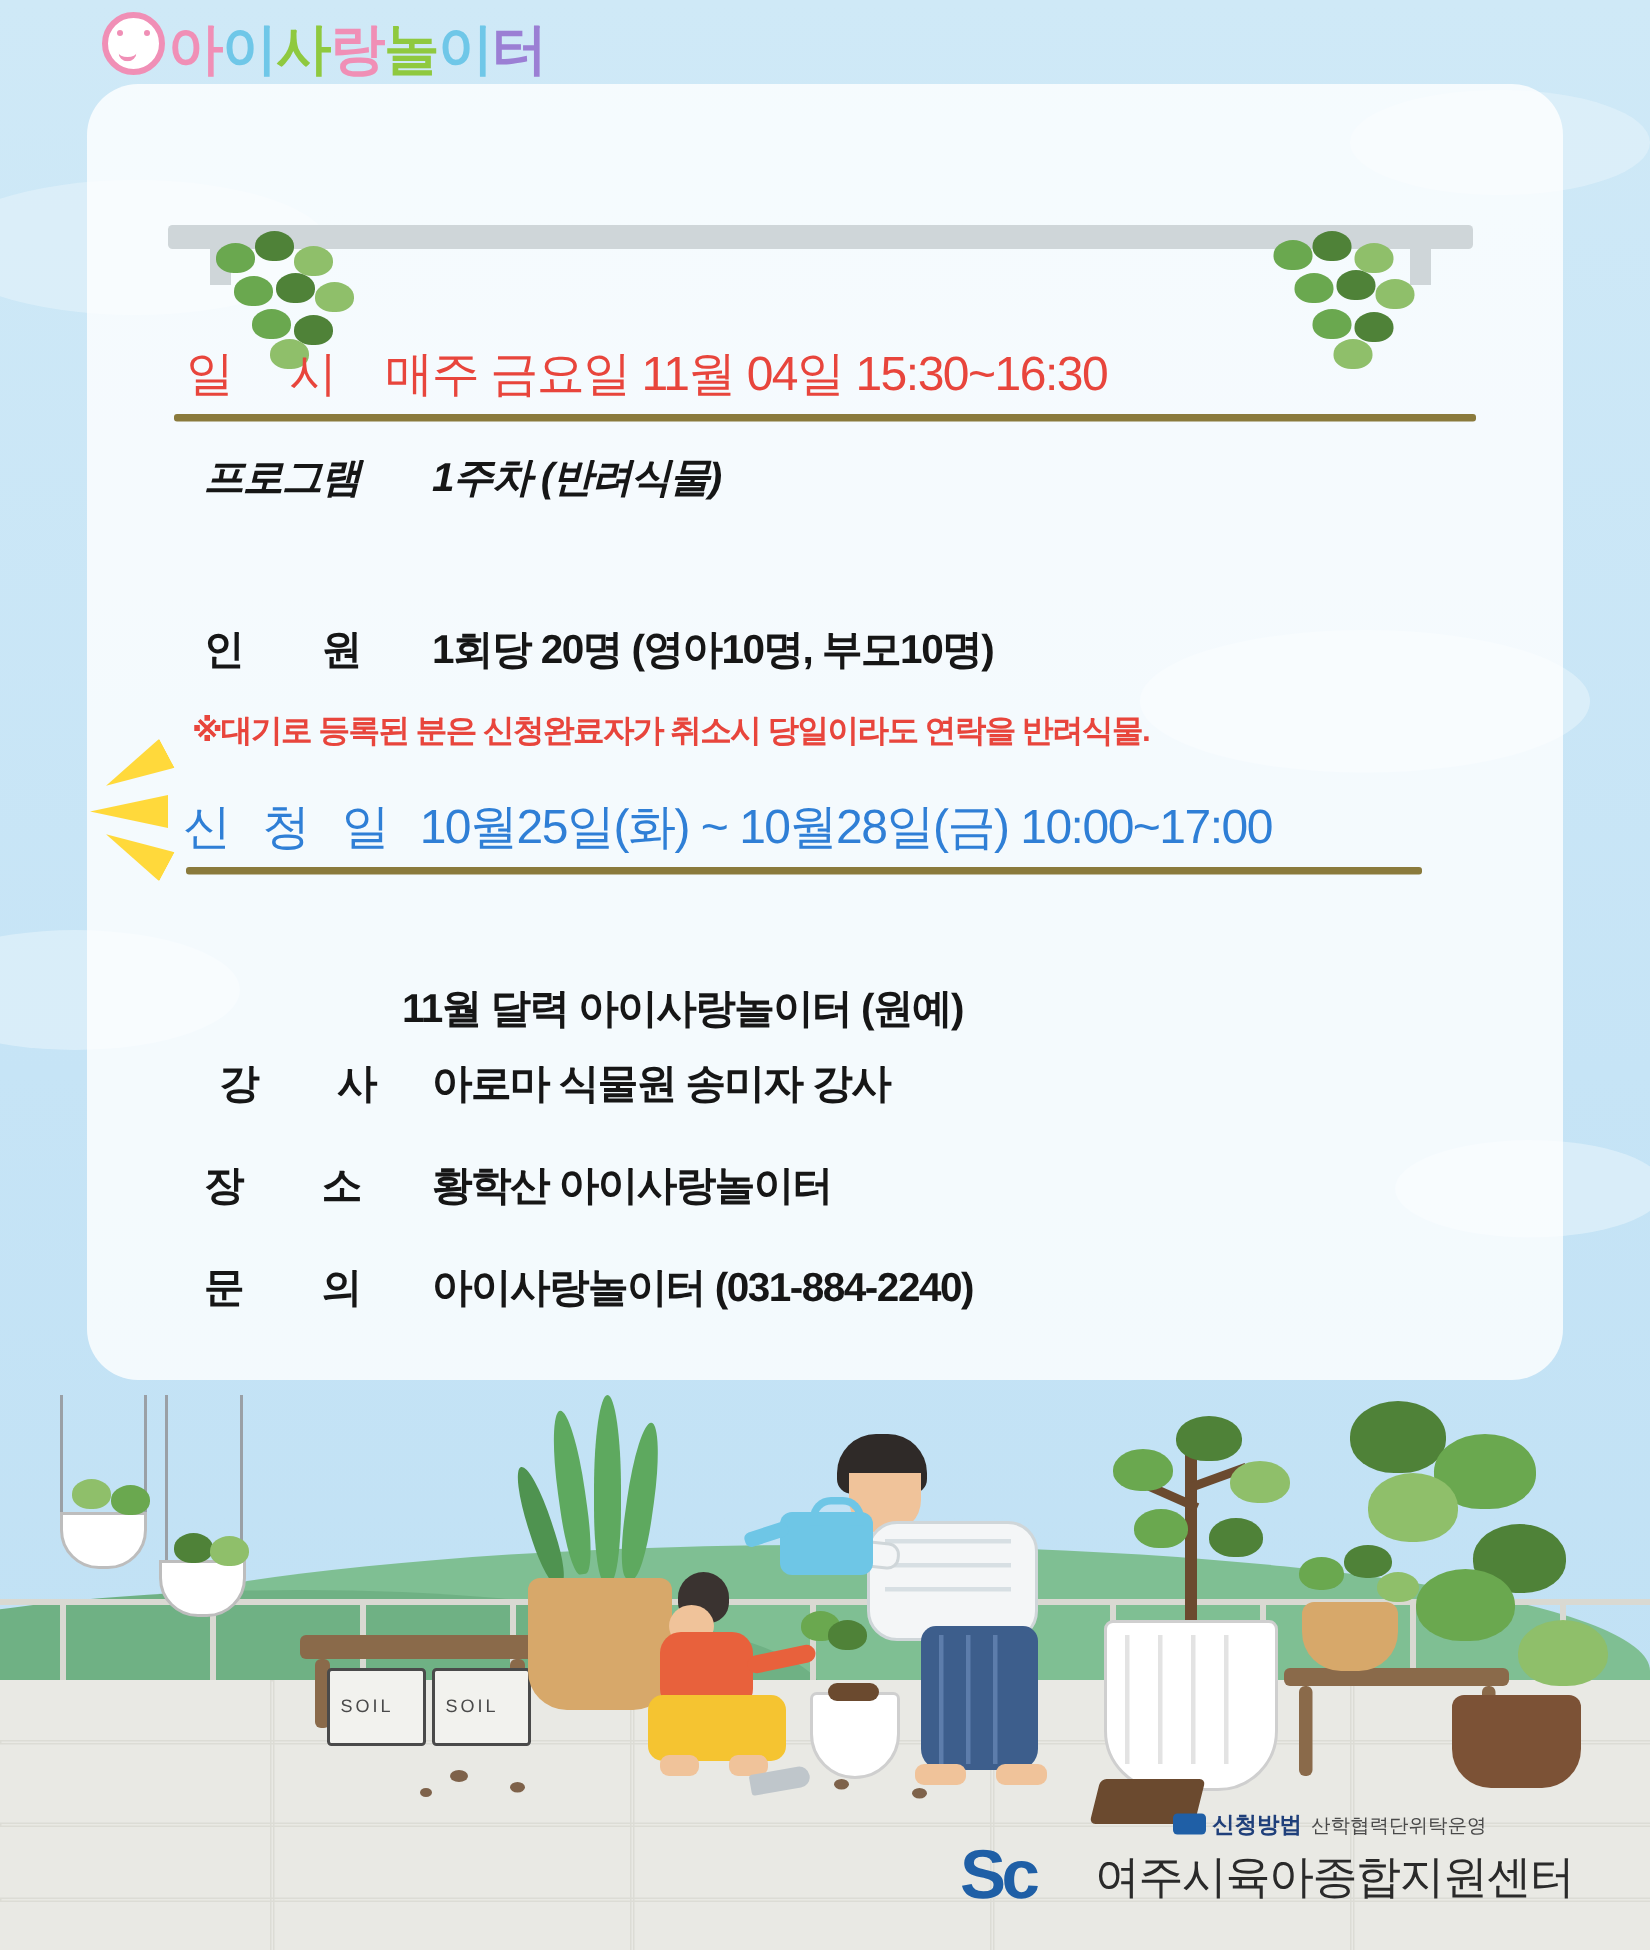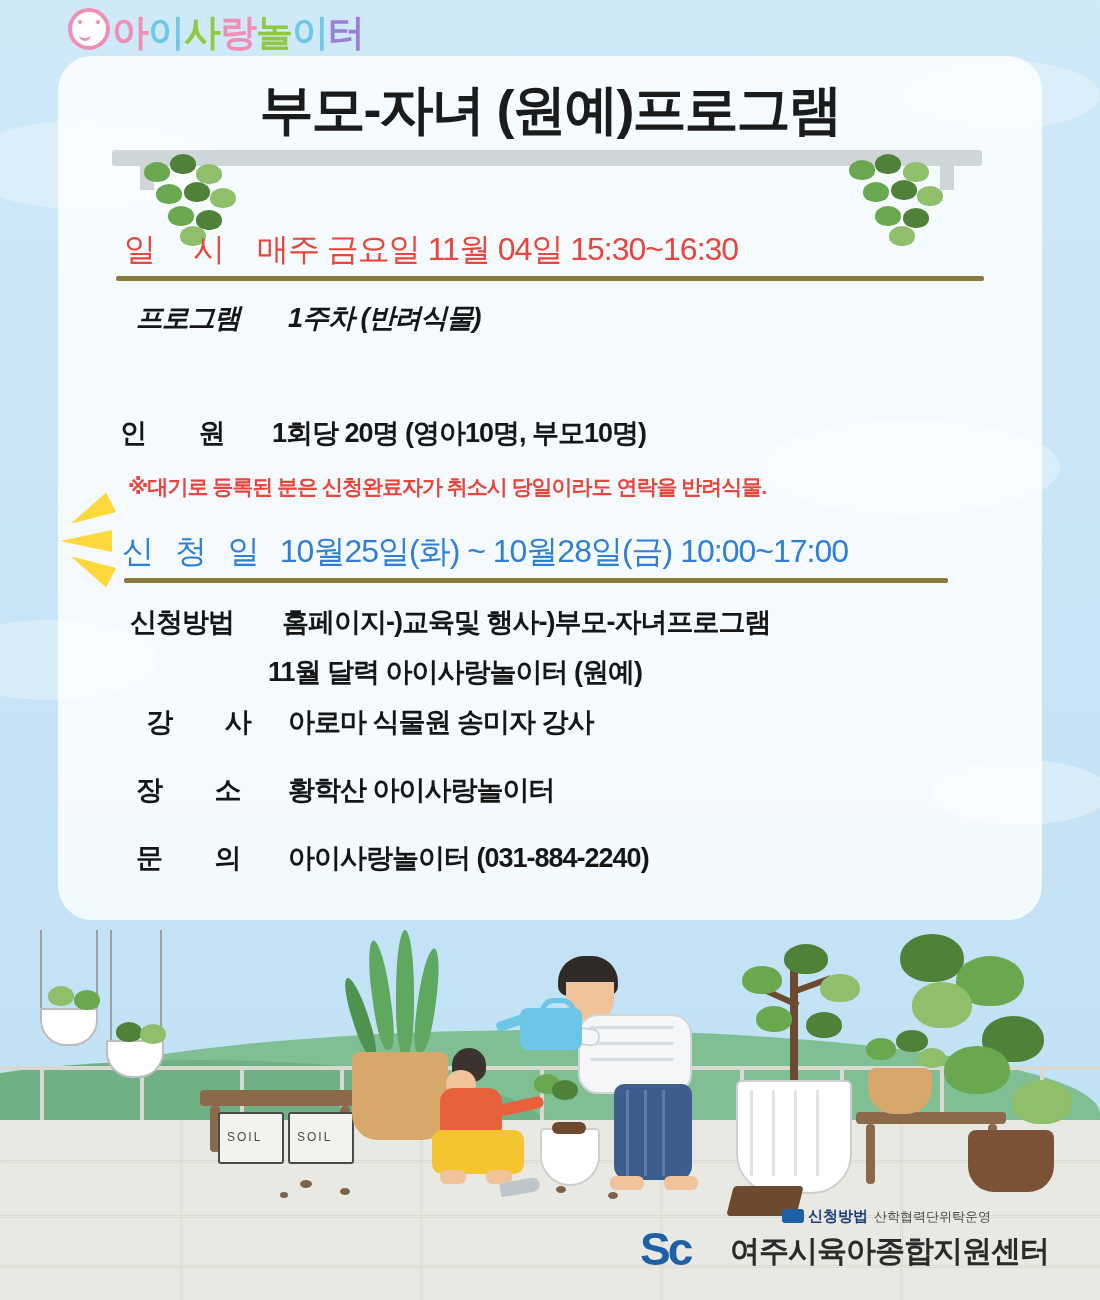--- a/index.html
+++ b/index.html
@@ -97,21 +97,21 @@
   .row{
     position:absolute;font-size:27px;font-weight:bold;color:#161616;
     letter-spacing:-1px;white-space:nowrap;
   }
   .row .lbl{display:inline-block;width:148px;}
   .row .lbl.sp{letter-spacing:22px;}
   .row .val{margin-left:4px;}
 
   .r1{left:136px;top:300px;font-style:italic;}
   .r2{left:136px;top:355px;}
-  .r3{left:120px;top:415px;}
+  .r3{left:136px;top:415px;}
   .note{
     position:absolute;left:128px;top:473px;font-size:21px;font-weight:bold;
     color:#e8453c;letter-spacing:-1px;white-space:nowrap;
   }
   .r4{left:130px;top:604px;}
   .r4b{left:268px;top:654px;}
   .r5{left:136px;top:704px;text-align:center;}
   .r6{left:136px;top:772px;}
   .r7{left:136px;top:840px;}
 
@@ -142,21 +142,21 @@
 
   .person-body{position:absolute;}
 
   
   .footer{position:absolute;left:0;bottom:10px;width:1100px;height:80px;}
   .sc-logo{
     position:absolute;left:640px;bottom:14px;font-size:46px;font-weight:bold;color:#1f5fa6;
     letter-spacing:-3px;
   }
   .footer-name{
-    position:absolute;left:730px;bottom:18px;font-size:30px;font-weight:bold;color:#2a2a2a;
+    position:absolute;left:730px;bottom:18px;font-size:30px;font-weight:normal;color:#2a2a2a;
     letter-spacing:-1px;white-space:nowrap;
   }
   .uni{
     position:absolute;left:782px;bottom:64px;font-size:15px;font-weight:bold;color:#1f3f7a;
     white-space:nowrap;
   }
   .uni .badge{
     display:inline-block;width:22px;height:14px;background:#1f5fa6;border-radius:3px;
     vertical-align:-2px;margin-right:4px;
   }
@@ -176,21 +176,20 @@
   <div class="cloud c3"></div>
   <div class="cloud c4"></div>
   <div class="cloud c5"></div>
 
   <div class="brandlogo">
     <span class="smiley"><i></i></span><span class="k1">아</span><span class="k2">이</span><span class="k3">사</span><span class="k1">랑</span><span class="k3">놀</span><span class="k2">이</span><span class="k5">터</span>
   </div>
 
   <div class="card"></div>
 
-  <div class="title">부모-자녀 (원예)프로그램</div>
 
   <div class="shelf"></div>
   <div class="ivy left">
     <div class="leaf" style="left:4px;top:14px;"></div>
     <div class="leaf d" style="left:30px;top:6px;"></div>
     <div class="leaf l" style="left:56px;top:16px;"></div>
     <div class="leaf" style="left:16px;top:36px;"></div>
     <div class="leaf d" style="left:44px;top:34px;"></div>
     <div class="leaf l" style="left:70px;top:40px;"></div>
     <div class="leaf" style="left:28px;top:58px;"></div>
@@ -227,23 +226,20 @@
     <div class="ray ray1"></div>
     <div class="ray ray2"></div>
     <div class="ray ray3"></div>
   </div>
 
   <div class="bigrow applydate">
     <span class="lbl">신 청 일</span><span>10월25일(화) ~ 10월28일(금)  10:00~17:00</span>
   </div>
   <div class="rowline l2"></div>
 
-  <div class="row r4">
-    <span class="lbl">신청방법</span><span class="val">홈페이지-)교육및 행사-)부모-자녀프로그램</span>
-  </div>
   <div class="row r4b">
     <span>11월 달력 아이사랑놀이터 (원예)</span>
   </div>
   <div class="row r5">
     <span class="lbl sp">강      사</span><span class="val">아로마 식물원 송미자 강사</span>
   </div>
   <div class="row r6">
     <span class="lbl sp">장      소</span><span class="val">황학산 아이사랑놀이터</span>
   </div>
   <div class="row r7">

